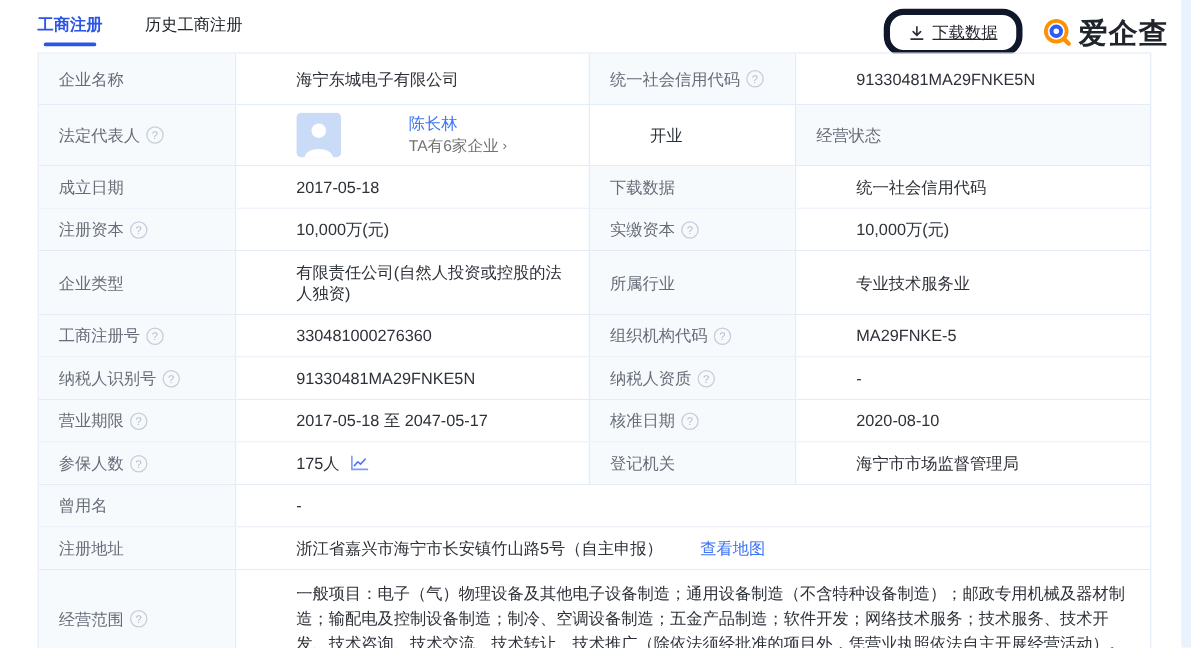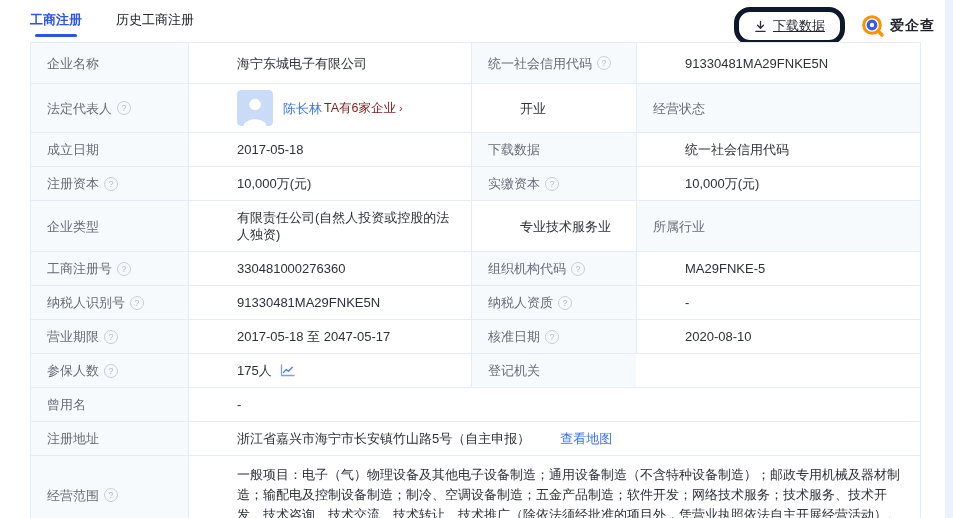--- a/index.html
+++ b/index.html
@@ -12,38 +12,38 @@
   .header { display:flex; align-items:center; padding:10px 18px 0 30px; height:42px; }
   .tabs { display:flex; gap:34px; }
   .tab { font-size:13px; color:#20242b; cursor:pointer; padding-bottom:4px; }
   .tab.active { color:#2b55e6; font-weight:bold; position:relative; }
   .tab.active::after { content:""; display:block; height:3px; width:42px; margin:5px auto 0;
     background:#2b55e6; border-radius:2px; }
   .header-right { margin-left:auto; display:flex; align-items:center; gap:16px; }
   .dl-btn { display:flex; align-items:center; gap:6px; border:5px solid #0f172a; border-radius:16px;
     padding:5px 15px; font-size:13px; color:#23262d; background:#fff; cursor:pointer;text-decoration:underline; }
   .brand { display:flex; align-items:center; gap:5px; }
-  .brand-name { font-size:14px; font-weight:bold; color:#20242b; letter-spacing:1px; }
+  .brand-name { font-size:23px; font-weight:bold; color:#20242b; letter-spacing:1px; }
 
   
   .tbl { position:absolute; left:30px; top:42px; width:891px; border:1px solid #e4ecf7; }
   .row { display:grid; grid-template-columns:157px 283px 165px 1fr; }
   .row.fullw { grid-template-columns:157px 1fr; }
   .row + .row { border-top:1px solid #e4ecf7; }
   .cell { padding:8px 16px; font-size:13px; line-height:17px; display:flex; align-items:center; }
   .cell + .cell { border-left:1px solid #e4ecf7; }
   .cell.label { background:#f7fafd; color:#666c78; gap:5px; }
   .cell.value { background:#fff; color:#2d3138;padding-left:48px; }
   .help { width:14px; height:14px; border:1px solid #c6cdd9; border-radius:50%; color:#b4bcc9;
     font-size:9px; line-height:12px; text-align:center; display:inline-block; flex:none; cursor:pointer; }
   .rep { gap:10px; padding-top:6px; padding-bottom:6px; }
   .avatar { width:36px; height:36px; border-radius:4px; overflow:hidden; flex:none; cursor:pointer; display:block; }
-  .rep-info { display:flex; flex-direction:row; gap:2px; }
+  .rep-info { display:flex; flex-direction:column; gap:2px;margin-left:44px; }
   a.blue { color:#3e74f6; text-decoration:none; cursor:pointer; }
-  a.orange { color:#7f1d1d; text-decoration:none; font-size:12.5px; cursor:pointer; display:flex; align-items:center; gap:3px; }
+  a.orange { color:#737373; text-decoration:none; font-size:12.5px; cursor:pointer; display:flex; align-items:center; gap:3px; }
   .chev { font-size:11px; }
   .trend { margin-left:8px; cursor:pointer; display:inline-flex; }
   .maplink { margin-left:30px; }
   .scope .cell.value { line-height:20px; padding-top:9px; padding-bottom:9px; display:block; }
   .mh40 .cell { min-height:40px; }
 </style>
 </head>
 <body>
 
 <div class="edge-strip"></div>
@@ -154,25 +154,25 @@
       </div>
   </div>
 
   <div class="row">
     <div class="cell label">
         <span>企业类型</span>
       </div>
     <div class="cell value">
         <span>有限责任公司(自然人投资或控股的法人独资)</span>
       </div>
+    <div class="cell label">
+        <span>所属行业</span>
+      </div>
     <div class="cell value">
         <span>专业技术服务业</span>
-      </div>
-    <div class="cell label">
-        <span>所属行业</span>
       </div>
   </div>
 
   <div class="row">
     <div class="cell label">
         <span>工商注册号</span>
         <span class="help">?</span>
       </div>
     <div class="cell value">
         <span>330481000276360</span>
@@ -230,20 +230,23 @@
       <span class="trend">
         <svg width="15" height="13" viewBox="0 0 15 13">
             <path d="M1.5 1v10.5H14" fill="none" stroke="#7d9cf3" stroke-width="1.3" stroke-linecap="round"></path>
             <polyline points="3.5,8.5 6.3,5.4 8.4,7.3 12.3,3.2" fill="none" stroke="#4d77f8" stroke-width="1.3" stroke-linecap="round" stroke-linejoin="round"></polyline>
           </svg>
       </span>
     </div>
     <div class="cell label">
         <span>登记机关</span>
       </div>
+    <div class="cell value">
+        <span>海宁市市场监督管理局</span>
+      </div>
   </div>
 
   <div class="row fullw">
     <div class="cell label">
         <span>曾用名</span>
       </div>
     <div class="cell value">
         <span>-</span>
       </div>
   </div>

